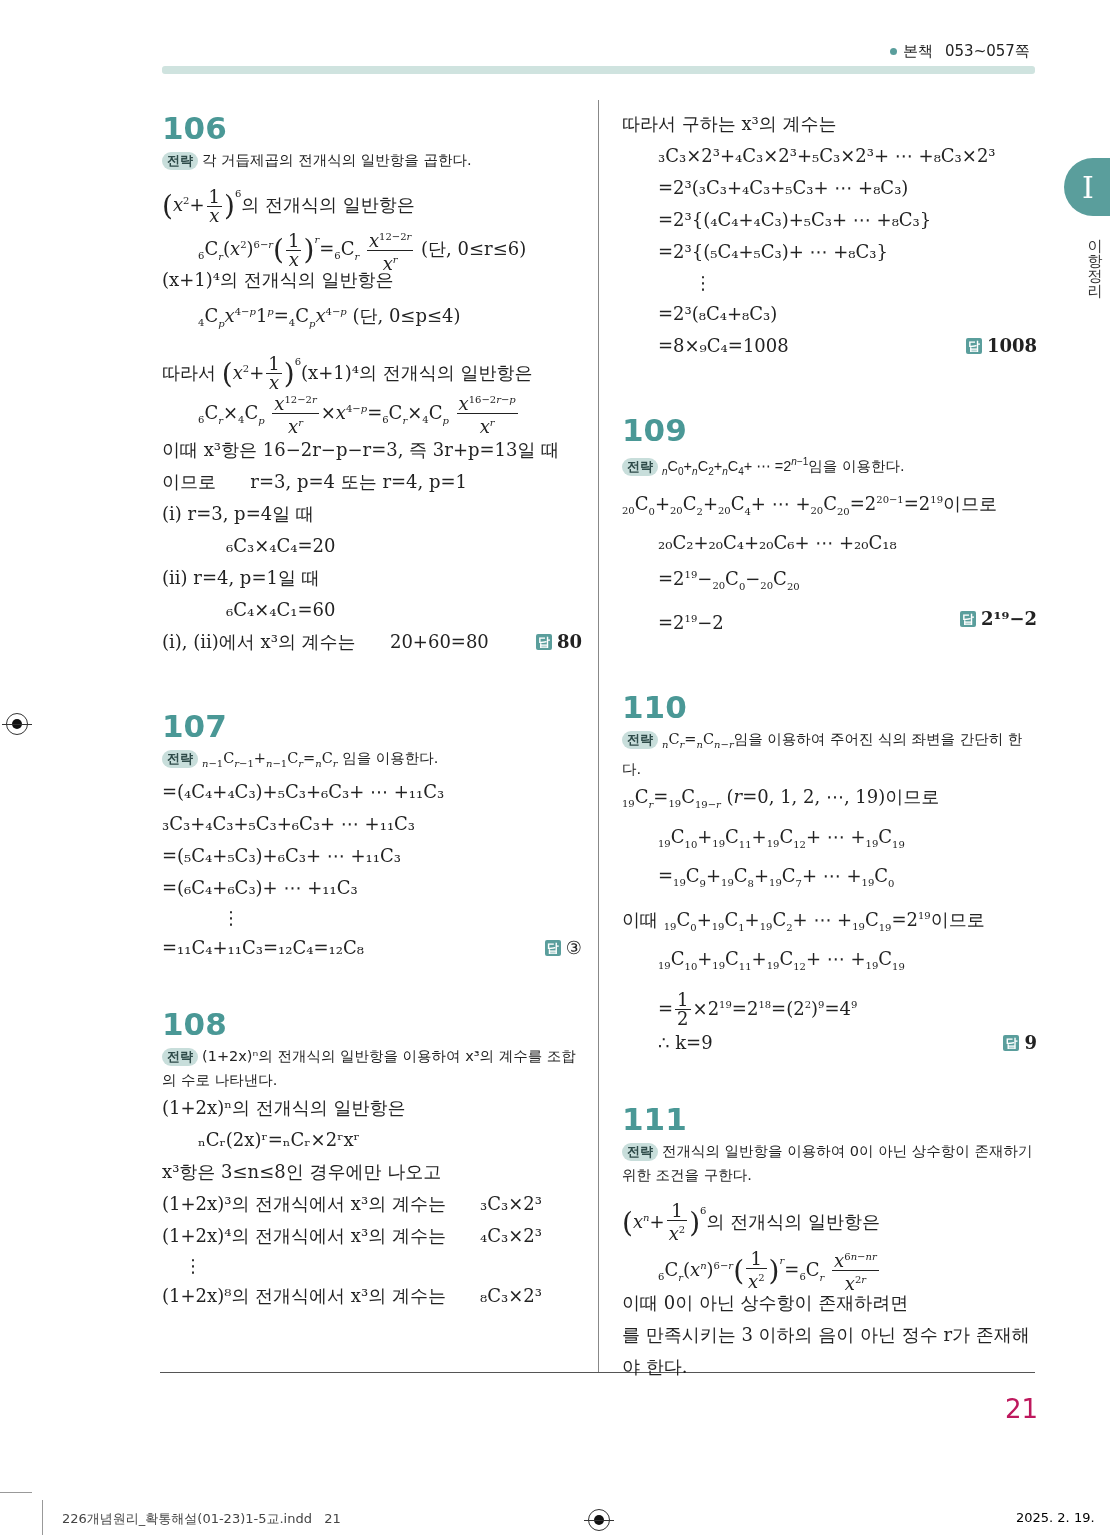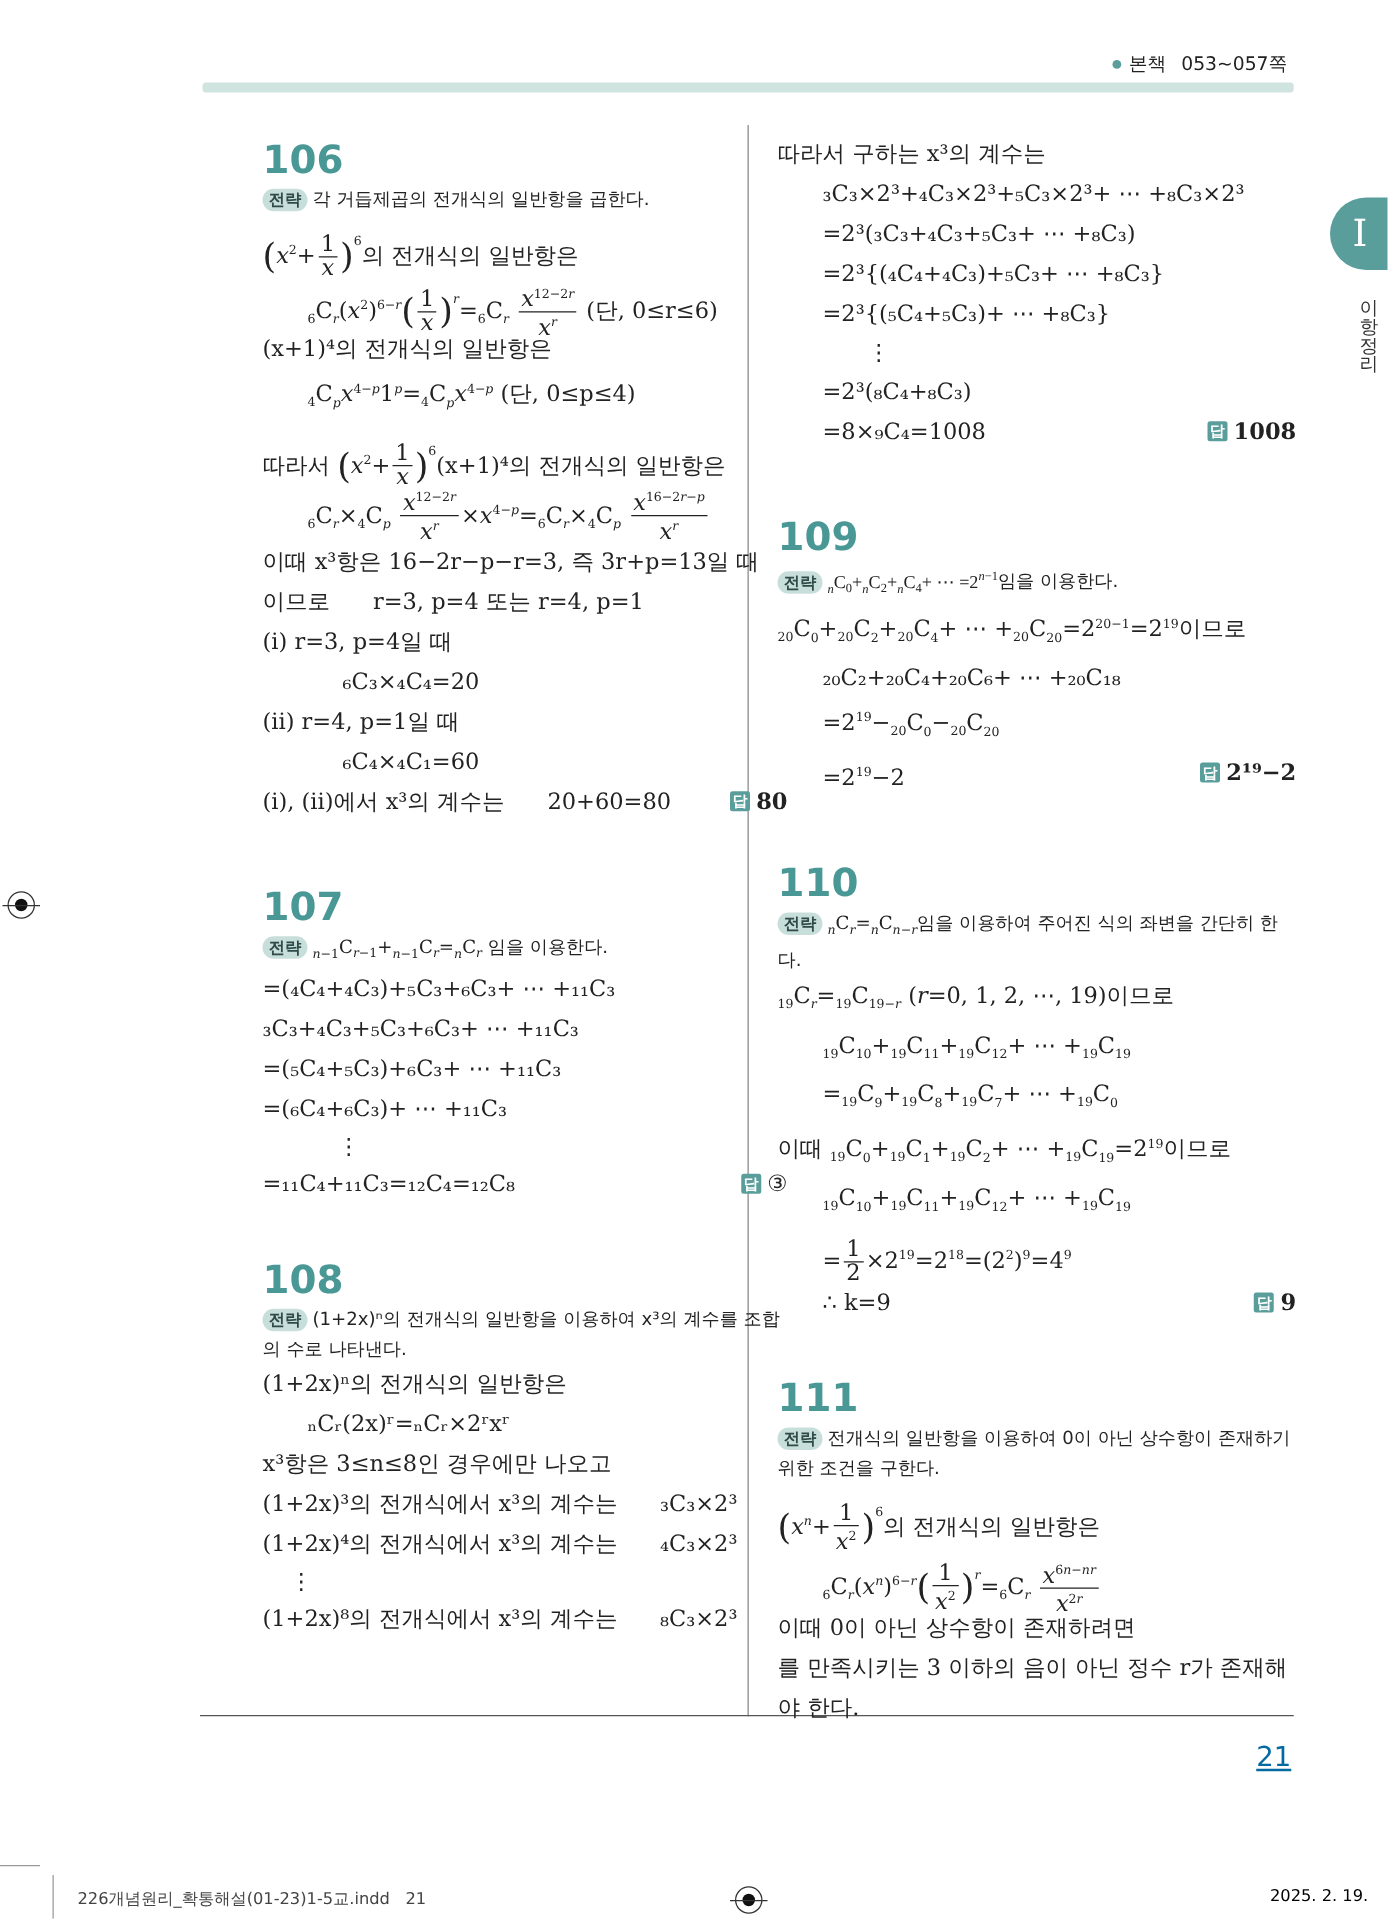--- a/index.html
+++ b/index.html
@@ -6,39 +6,39 @@
   body{width:1110px;height:1535px;position:relative;overflow:hidden;font-family:"DejaVu Serif","Liberation Serif",serif;color:#222;}
   .sans{font-family:"DejaVu Sans","Liberation Sans",sans-serif;}
   .header-ref{position:absolute;top:42px;left:890px;font-size:15px;font-family:"DejaVu Sans","Liberation Sans",sans-serif;color:#222;display:flex;align-items:center;gap:6px;}
   .header-ref .dot{width:7px;height:7px;border-radius:50%;background:#5a9e9c;display:inline-block;}
   .header-bar{position:absolute;top:66px;left:162px;width:873px;height:8px;background:#cfe3df;border-radius:3px;}
   .chapter-tab{position:absolute;top:158px;left:1064px;width:60px;height:58px;background:#5a9e9c;border-radius:29px 0 0 29px;color:#fff;font-size:30px;display:flex;align-items:center;padding-left:18px;box-sizing:border-box;}
   .chapter-label{position:absolute;top:228px;left:1085px;writing-mode:vertical-rl;font-size:15px;font-family:"DejaVu Sans","Liberation Sans",sans-serif;color:#333;}
   .col-divider{position:absolute;left:598px;top:100px;width:1px;height:1273px;background:#888;}
   .bottom-rule{position:absolute;left:160px;top:1372px;width:875px;height:1px;background:#555;}
   .col{position:absolute;font-size:18px;line-height:32px;}
-  .col-left{left:162px;top:108px;width:420px;margin-left:48px;}
+  .col-left{left:162px;top:108px;width:420px;}
   .col-right{left:622px;top:108px;width:415px;}
   .pnum{font-family:"DejaVu Sans","Liberation Sans",sans-serif;font-weight:bold;color:#4a9896;font-size:31px;line-height:40px;margin:0;}
   .strategy{font-family:"DejaVu Sans","Liberation Sans",sans-serif;font-size:14.5px;line-height:24px;color:#222;}
   .badge{display:inline-block;background:#c8dedb;color:#2e4b49;font-weight:bold;font-size:13px;border-radius:9px;padding:0 5px;line-height:18px;margin-right:4px;font-family:Liberation Serif, serif;}
   .line{white-space:nowrap;position:relative;}
   .ind1{padding-left:36px;}
   .ind2{padding-left:64px;}
   .ans{position:absolute;right:0;top:0;font-weight:bold;}
   .ansbox{display:inline-block;background:#5a9e9c;color:#fff;font-size:12px;font-family:"DejaVu Sans","Liberation Sans",sans-serif;width:16px;height:16px;line-height:16px;text-align:center;border-radius:2px;margin-right:5px;vertical-align:2px;font-weight:bold;}
   .frac{display:inline-block;vertical-align:middle;text-align:center;line-height:18px;margin:0 2px;}
   .frac .n{display:block;border-bottom:1px solid #222;padding:0 2px;}
   .frac .d{display:block;padding:0 2px;}
   .big{font-size:28px;vertical-align:middle;font-weight:200;}
   i{font-style:italic;}
   sub,sup{font-size:10px;}
   .pre{font-size:10px;vertical-align:-4px;}
   .dots{padding-left:60px;line-height:28px;}
-  .page-num{position:absolute;top:1394px;left:1005px;font-size:22px;font-family:"DejaVu Sans","Liberation Sans",sans-serif;color:#0369a1;text-decoration:underline;}
+  .page-num{position:absolute;top:1394px;left:1005px;font-size:26px;font-family:"DejaVu Sans","Liberation Sans",sans-serif;color:#be185d;}
   .footer-file{position:absolute;top:1510px;left:62px;font-size:13px;font-family:"DejaVu Sans","Liberation Sans",sans-serif;color:#444;}
   .footer-date{position:absolute;top:1510px;left:1016px;font-size:13px;font-family:"DejaVu Sans","Liberation Sans",sans-serif;color:#000000;}
   .reg{position:absolute;width:20px;height:20px;border:1px solid #333;border-radius:50%;}
   .reg::before{content:"";position:absolute;left:5px;top:5px;width:10px;height:10px;background:#111;border-radius:50%;}
   .reg::after{content:"";position:absolute;left:-5px;top:9.5px;width:30px;height:1px;background:#333;}
   .crop-v{position:absolute;left:42px;top:1500px;width:1px;height:35px;background:#999;}
   .crop-h{position:absolute;left:0;top:1492px;width:32px;height:1px;background:#999;}
 </style>
 </head>
 <body>
@@ -134,21 +134,21 @@
     <div class="line ind1">
       <span>=8×₉C₄=1008</span>
       <span class="ans"><span class="ansbox">답</span><span>1008</span></span>
     </div>
   </section>
 
   <div style="height:48px"></div>
 
   <section>
     <div class="pnum">109</div>
-    <div class="strategy"><span class="badge">전략</span><span style="font-family:Liberation Serif, serif"><span class="pre"><i>n</i></span>C<sub>0</sub>+<span class="pre"><i>n</i></span>C<sub>2</sub>+<span class="pre"><i>n</i></span>C<sub>4</sub>+ ⋯ =2<sup><i>n</i>−1</sup></span><span>임을 이용한다.</span></div>
+    <div class="strategy"><span class="badge">전략</span><span style="font-family:Liberation Sans, sans-serif"><span class="pre"><i>n</i></span>C<sub>0</sub>+<span class="pre"><i>n</i></span>C<sub>2</sub>+<span class="pre"><i>n</i></span>C<sub>4</sub>+ ⋯ =2<sup><i>n</i>−1</sup></span><span>임을 이용한다.</span></div>
     <div class="line"><span class="pre">20</span>C<sub>0</sub>+<span class="pre">20</span>C<sub>2</sub>+<span class="pre">20</span>C<sub>4</sub>+ ⋯ +<span class="pre">20</span>C<sub>20</sub>=2<sup>20−1</sup>=2<sup>19</sup><span>이므로</span></div>
     <div class="line ind1">₂₀C₂+₂₀C₄+₂₀C₆+ ⋯ +₂₀C₁₈</div>
     <div class="line ind1">=2<sup>19</sup>−<span class="pre">20</span>C<sub>0</sub>−<span class="pre">20</span>C<sub>20</sub></div>
     <div class="line ind1">=2<sup>19</sup>−2
       <span class="ans"><span class="ansbox">답</span><span>2¹⁹−2</span></span>
     </div>
   </section>
 
   <div style="height:48px"></div>
 

